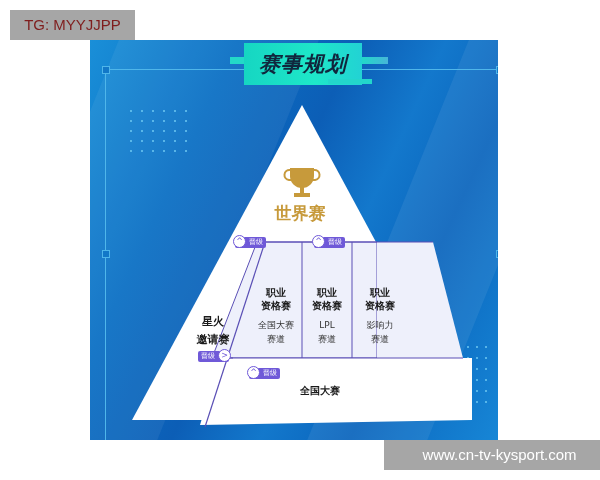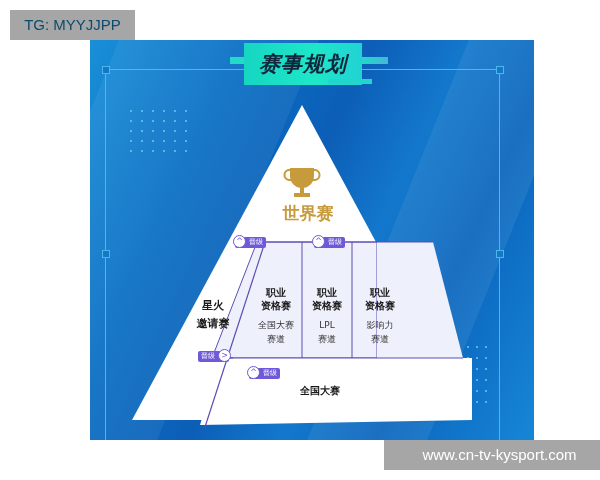--- a/index.html
+++ b/index.html
@@ -1,36 +1,36 @@
 <!DOCTYPE html>
 <html><head>
 <meta charset="utf-8">
 <style>
   html, body { margin:0; padding:0; }
   body { width:600px; height:480px; background:#ffffff; position:relative; overflow:hidden; font-family:"DejaVu Sans", sans-serif; }
-  .tg-badge { position:absolute; left:10px; top:10px; width:125px; height:30px; background:#a6a6a6; color:#0c4a6e; font-family:"Liberation Sans", sans-serif; font-size:15px; line-height:30px; text-align:center; }
+  .tg-badge { position:absolute; left:10px; top:10px; width:125px; height:30px; background:#a6a6a6; color:#7f1d1d; font-family:"Liberation Sans", sans-serif; font-size:15px; line-height:30px; text-align:center; }
   .site-badge { position:absolute; left:384px; top:440px; width:231px; height:30px; background:#a6a6a6; color:#ffffff; font-family:"Liberation Sans", sans-serif; font-size:15px; line-height:30px; text-align:center; z-index:5; }
-  .poster { position:absolute; left:90px; top:40px; width:444px; height:400px; overflow:hidden;
+  .poster { position:absolute; left:90px; top:40px; width:408px; height:400px; overflow:hidden;
     background: linear-gradient(115deg, #1a8fd8 0%, #0a6fc4 25%, #0c5eb6 45%, #1378cc 60%, #0a65bd 75%, #1786d6 100%); }
   .poster .beam1 { position:absolute; left:-60px; top:-40px; width:200px; height:520px; background:rgba(255,255,255,0.06); transform:skewX(-22deg); }
   .poster .beam2 { position:absolute; left:290px; top:-40px; width:120px; height:520px; background:rgba(255,255,255,0.07); transform:skewX(-22deg); }
   .frame-line-top { position:absolute; left:15px; top:29px; width:394px; height:1px; background:#4fb6ea; }
   .frame-line-left { position:absolute; left:15px; top:29px; width:1px; height:371px; background:#4fb6ea; }
   .frame-line-right { position:absolute; left:409px; top:29px; width:1px; height:371px; background:#4fb6ea; }
   .corner { position:absolute; width:6px; height:6px; border:1px solid #4fb6ea; background:#1278c8; }
   .title-plate { position:absolute; left:154px; top:3px; width:118px; height:42px; background:linear-gradient(90deg,#16d6c2,#1ee7c9 60%,#22d2d4); }
   .title-tab-l { position:absolute; left:140px; top:17px; width:16px; height:7px; background:#23d9c8; }
   .title-tab-r { position:absolute; left:272px; top:17px; width:26px; height:7px; background:linear-gradient(90deg,#22d8c9,#46b6d8); }
   .title-tab-b { position:absolute; left:238px; top:39px; width:44px; height:5px; background:#23d6cb; }
   .title-text { position:absolute; left:154px; top:3px; width:118px; height:42px; line-height:42px; text-align:center; font-size:21px; font-weight:bold; color:#10263d; font-style:italic; letter-spacing:1px; }
   .dots { position:absolute; display:grid; gap:8px 9px; }
   .dots span { width:2px; height:2px; background:#6ec9f2; border-radius:50%; display:block; }
   .pyramid { position:absolute; left:0; top:0; }
   .label { position:absolute; text-align:center; font-weight:bold; color:#1a1a1a; }
-  .trophy-text { position:absolute; left:178px; top:162px; width:80px; text-align:center; font-size:17px; font-weight:bold; color:#c79a3b; }
+  .trophy-text { position:absolute; left:170px; top:162px; width:80px; text-align:center; font-size:17px; font-weight:bold; color:#c79a3b; }
   .tag { position:absolute; height:11px; background:#6f59d8; color:#ffffff; font-size:7px; line-height:11px; padding:0 3px 0 14px; border-radius:2px; }
   .tag .circ { position:absolute; left:-2px; top:-2px; width:13px; height:13px; border-radius:50%; background:#fff; border:1px solid #6f59d8; box-sizing:border-box; color:#6f59d8; font-size:8px; line-height:11px; text-align:center; }
   .tag-right { padding:0 14px 0 3px; }
   .tag-right .circ { left:auto; right:-2px; }
   .cell-title { font-size:10px; line-height:13px; color:#1a1a1a; font-weight:bold; }
   .cell-sub { font-size:9px; line-height:14px; color:#333; font-weight:normal; margin-top:6px; }
 </style>
 </head>
 <body>
 
@@ -139,21 +139,21 @@
   </div>
   <div class="tag tag-right" style="left:108px;top:311px;">
     <span>晋级</span>
     <span class="circ">&gt;</span>
   </div>
   <div class="tag" style="left:159px;top:328px;">
     <span class="circ">^</span>
     <span>晋级</span>
   </div>
 
-  <div class="label" style="left:98px;top:257px;width:50px;font-size:11px;line-height:18px;">
+  <div class="label" style="left:98px;top:273px;width:50px;font-size:11px;line-height:18px;">
     <div>星火</div>
     <div>邀请赛</div>
   </div>
 
   <div class="label" style="left:158px;top:246px;width:56px;">
     <div class="cell-title">职业</div>
     <div class="cell-title">资格赛</div>
     <div class="cell-sub">全国大赛</div>
     <div class="cell-sub" style="margin-top:0">赛道</div>
   </div>

